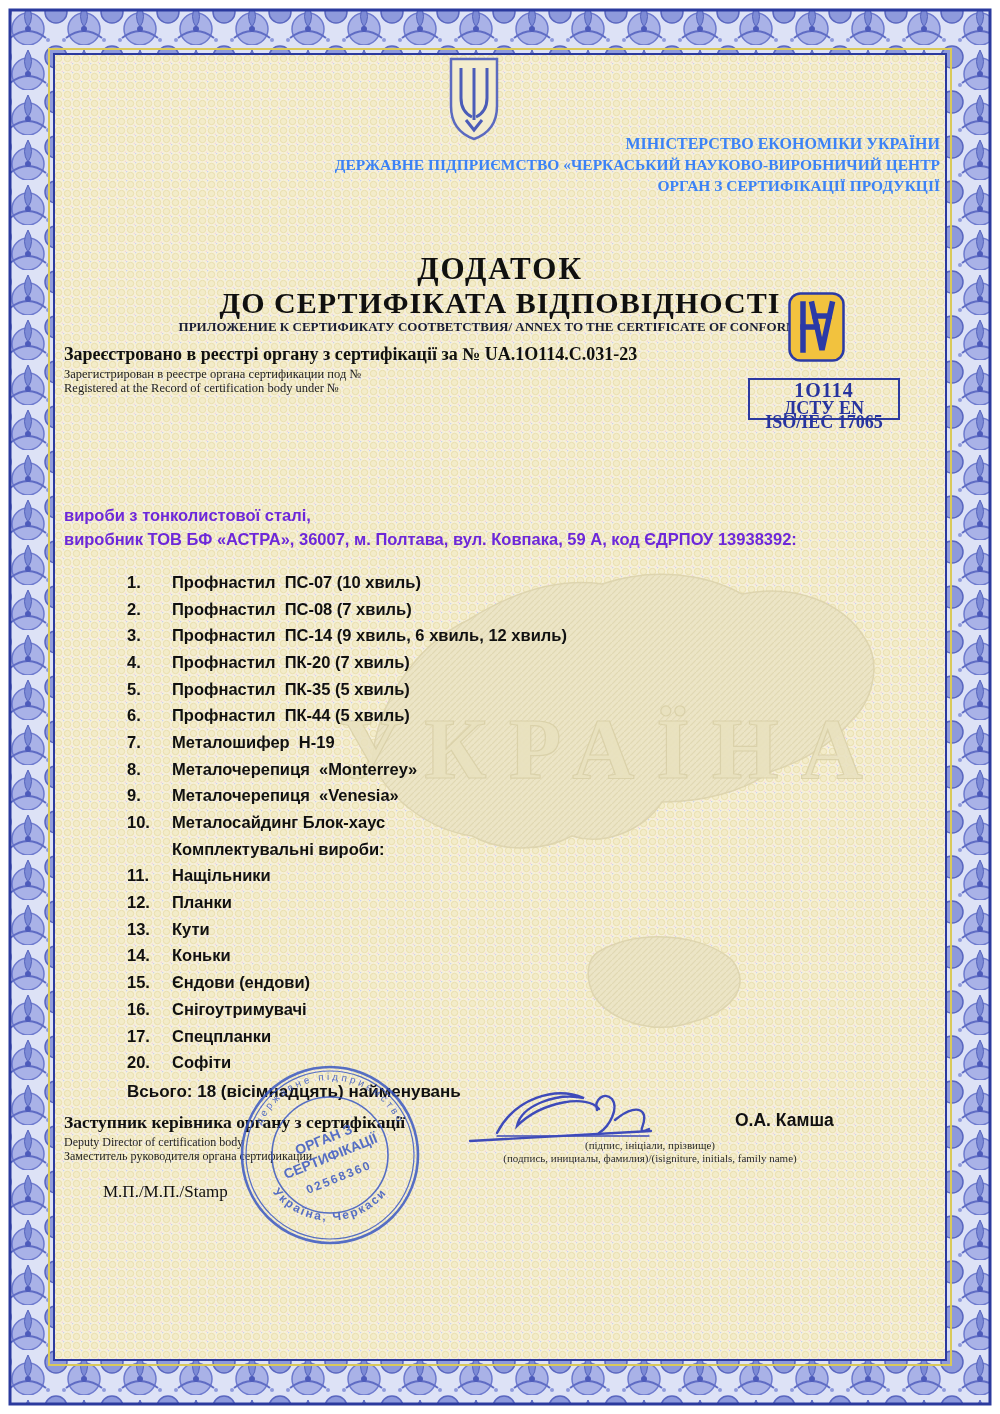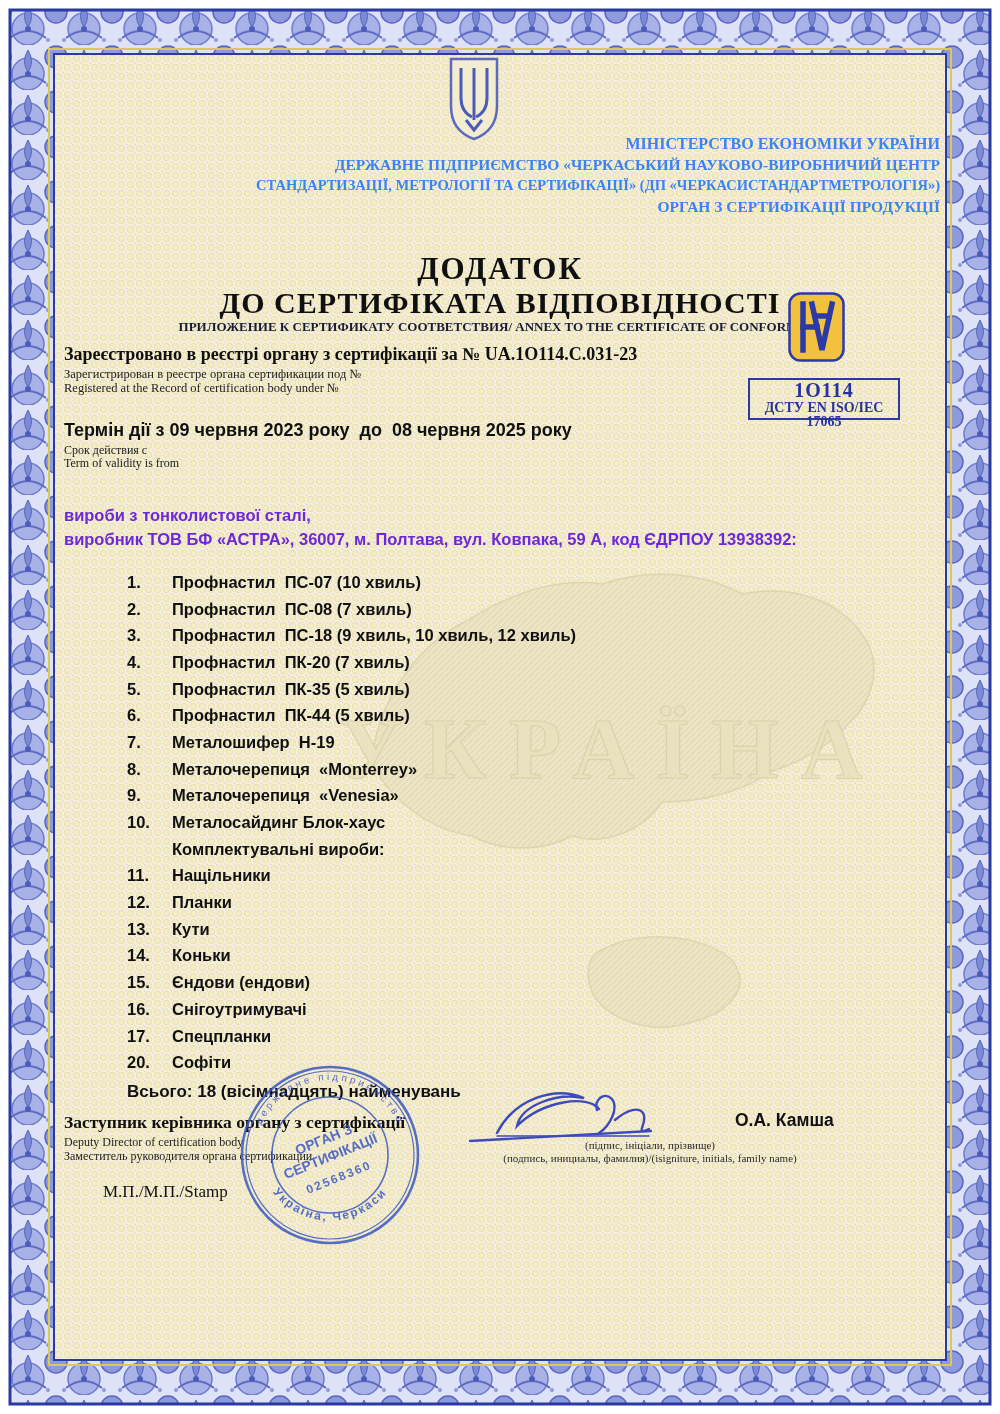--- a/index.html
+++ b/index.html
@@ -23,21 +23,21 @@
   
   .doc-title{left:60px;right:60px;top:252px;text-align:center;color:#101010;}
   .doc-title .t1{font-size:31px;font-weight:bold;letter-spacing:2px;line-height:34px;}
   .doc-title .t2{font-size:30px;font-weight:bold;letter-spacing:1px;line-height:33px;}
   .doc-title .t3{font-size:13px;font-weight:bold;line-height:15px;color:#181c33;}
 
   
   .acc-box{left:748px;top:378px;width:148px;height:38px;border:2px solid #2c3aa0;
            text-align:center;color:#27349e;background:transparent;}
   .acc-code{font-size:20px;font-weight:bold;line-height:21px;letter-spacing:1px;}
-  .acc-std{font-size:14px;font-weight:bold;line-height:14px;}
+  .acc-std{font-size:18px;font-weight:bold;line-height:14px;}
 
   
   .reg{left:64px;top:344px;width:690px;}
   .reg-uk{font-size:18px;font-weight:bold;color:#101010;white-space:pre;}
   .reg-sub{font-size:12.5px;line-height:13.5px;color:#222;margin-top:3px;}
 
   
   .valid{left:64px;top:420px;width:690px;}
   .valid-uk{font-family:"Liberation Sans","DejaVu Sans",sans-serif;
             font-size:18px;font-weight:bold;color:#101010;white-space:pre;}
@@ -128,21 +128,20 @@
         <path d="M26,12 V64"></path>
         <path d="M13,12 V42 C13,52 18,58 24,61"></path>
         <path d="M39,12 V42 C39,52 34,58 28,61"></path>
         <path d="M18,64 L26,74 L34,64"></path>
       </g>
     </svg>
 
     <div class="abs org-header">
       <div class="org-line1">МІНІСТЕРСТВО ЕКОНОМІКИ УКРАЇНИ</div>
       <div class="org-line2">ДЕРЖАВНЕ ПІДПРИЄМСТВО «ЧЕРКАСЬКИЙ НАУКОВО-ВИРОБНИЧИЙ ЦЕНТР</div>
-      <div class="org-line3">СТАНДАРТИЗАЦІЇ, МЕТРОЛОГІЇ ТА СЕРТИФІКАЦІЇ» (ДП «ЧЕРКАСИСТАНДАРТМЕТРОЛОГІЯ»)</div>
       <div class="org-line4">ОРГАН З СЕРТИФІКАЦІЇ ПРОДУКЦІЇ</div>
     </div>
 
     <div class="abs doc-title">
       <div class="t1">ДОДАТОК</div>
       <div class="t2">ДО СЕРТИФІКАТА ВІДПОВІДНОСТІ</div>
       <div class="t3">ПРИЛОЖЕНИЕ К СЕРТИФИКАТУ СООТВЕТСТВИЯ/ ANNEX TO THE CERTIFICATE OF CONFORMITY</div>
     </div>
 
     <svg class="abs" style="left:788px;top:292px;" width="57" height="70" viewBox="0 0 57 70">
@@ -161,45 +160,38 @@
     </div>
 
     <div class="abs reg">
       <div class="reg-uk">Зареєстровано в реєстрі органу з сертифікації за № UA.1О114.С.031-23</div>
       <div class="reg-sub">
         <div>Зарегистрирован в реестре органа сертификации под №</div>
         <div>Registered at the Record of certification body under №</div>
       </div>
     </div>
 
-    <div class="abs valid">
-      <div class="valid-uk">Термін дії з 09 червня 2023 року  до  08 червня 2025 року</div>
-      <div class="valid-sub">
-        <div>Срок действия с</div>
-        <div>Term of validity is from</div>
-      </div>
-    </div>
 
     <div class="abs prod">
       <div>вироби з тонколистової сталі,</div>
       <div>виробник ТОВ БФ «АСТРА», 36007, м. Полтава, вул. Ковпака, 59 А, код ЄДРПОУ 13938392:</div>
     </div>
 
     <div class="abs list">
       <div class="row">
           <span class="num">1.</span>
           <span class="lbl">Профнастил  ПС-07 (10 хвиль)</span>
         </div>
       <div class="row">
           <span class="num">2.</span>
           <span class="lbl">Профнастил  ПС-08 (7 хвиль)</span>
         </div>
       <div class="row">
           <span class="num">3.</span>
-          <span class="lbl">Профнастил  ПС-18 (9 хвиль, 10 хвиль, 12 хвиль)</span>
+          <span class="lbl">Профнастил  ПС-14 (9 хвиль, 6 хвиль, 12 хвиль)</span>
         </div>
       <div class="row">
           <span class="num">4.</span>
           <span class="lbl">Профнастил  ПК-20 (7 хвиль)</span>
         </div>
       <div class="row">
           <span class="num">5.</span>
           <span class="lbl">Профнастил  ПК-35 (5 хвиль)</span>
         </div>
       <div class="row">

